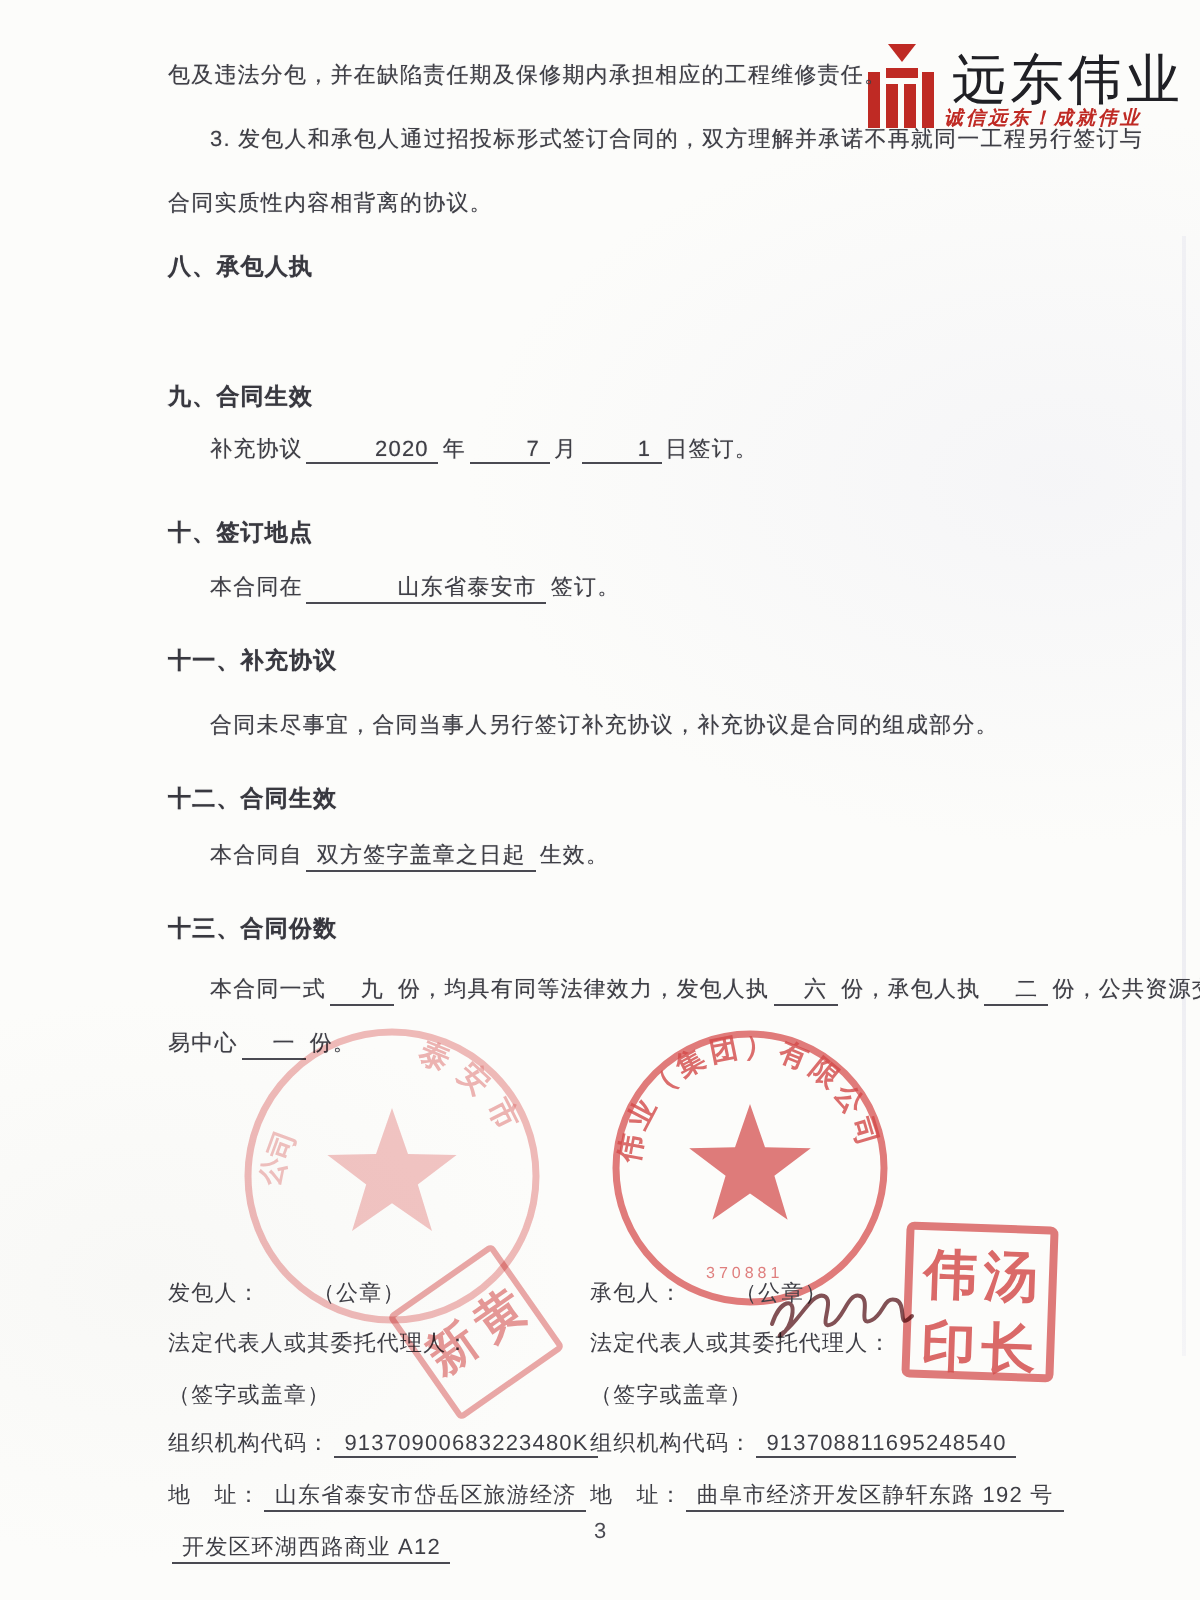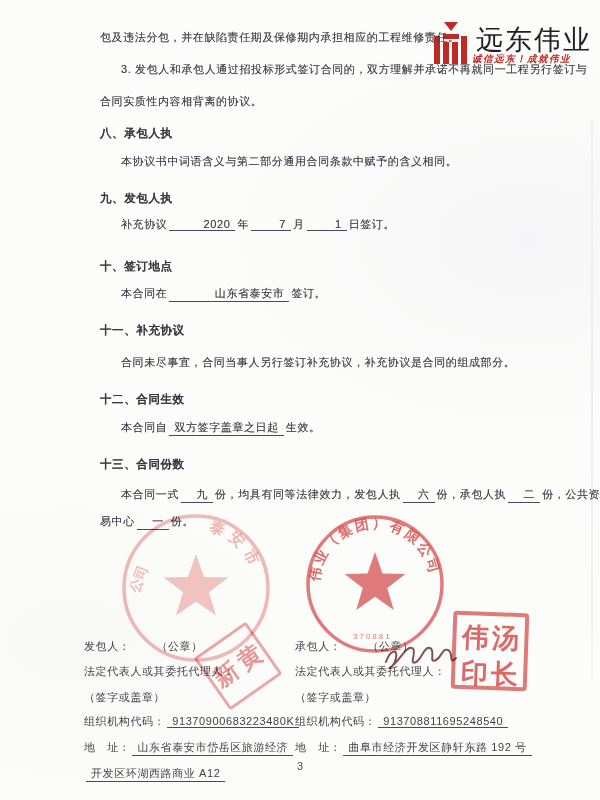--- a/index.html
+++ b/index.html
@@ -10,21 +10,21 @@
   }
   .page{
     position:relative;width:600px;height:800px;overflow:hidden;
     background:
       radial-gradient(420px 260px at 88% 30%, rgba(240,240,245,.55), rgba(255,255,255,0) 70%),
       radial-gradient(300px 200px at 12% 80%, rgba(244,244,242,.5), rgba(255,255,255,0) 70%),
       #fcfcfa;
     color:#3f3f46;
   }
   .t{position:absolute;white-space:nowrap;font-size:11px;letter-spacing:.6px;
-     color:#3f3f46;text-shadow:0 0 .4px rgba(70,70,80,.55);margin-left:16px;}
+     color:#3f3f46;text-shadow:0 0 .4px rgba(70,70,80,.55);}
   .h{font-weight:bold;font-size:11.5px;color:#38383f;}
   .u{display:inline-block;border-bottom:1px solid #4a4a52;text-align:right;
      padding:0 5px;margin:0 2px;}
   .scanline{position:absolute;left:591px;top:118px;width:2px;height:560px;
      background:linear-gradient(#eeeef3,#e7e7ee,#f3f3f6);opacity:.8;}
   
   .logo{position:absolute;left:432px;top:20px;width:162px;height:50px;}
   .logo-mark{position:absolute;left:0;top:2px;width:38px;height:42px;}
   .logo-name{position:absolute;left:44px;top:2px;font-size:27px;font-weight:normal;
      letter-spacing:2px;color:#202025;font-family:"Liberation Serif","DejaVu Serif",serif;}
@@ -71,23 +71,22 @@
     </svg>
     <div class="logo-name">远东伟业</div>
     <div class="logo-tagline">诚信远东！成就伟业</div>
   </div>
 
   <div class="t" style="left:84px;top:30px">包及违法分包，并在缺陷责任期及保修期内承担相应的工程维修责任。</div>
   <div class="t" style="left:105px;top:62px">3. 发包人和承包人通过招投标形式签订合同的，双方理解并承诺不再就同一工程另行签订与</div>
   <div class="t" style="left:84px;top:94px">合同实质性内容相背离的协议。</div>
 
   <div class="t h" style="left:84px;top:126px">八、承包人执</div>
-  <div class="t" style="left:105px;top:154px">本协议书中词语含义与第二部分通用合同条款中赋予的含义相同。</div>
 
-  <div class="t h" style="left:84px;top:191px">九、发包人执</div>
+  <div class="t h" style="left:84px;top:191px">九、合同生效</div>
   <div class="t" style="left:105px;top:217px"><span>补充协议</span><span class="u" style="min-width: 56px;">2020</span><span>年</span><span class="u" style="min-width: 30px;">7</span><span>月</span><span class="u" style="min-width: 30px;">1</span><span>日签订。</span></div>
 
   <div class="t h" style="left:84px;top:259px">十、签订地点</div>
   <div class="t" style="left:105px;top:286px"><span>本合同在</span><span class="u" style="min-width: 110px;">山东省泰安市</span><span>签订。</span></div>
 
   <div class="t h" style="left:84px;top:323px">十一、补充协议</div>
   <div class="t" style="left:105px;top:355px">合同未尽事宜，合同当事人另行签订补充协议，补充协议是合同的组成部分。</div>
 
   <div class="t h" style="left:84px;top:392px">十二、合同生效</div>
   <div class="t" style="left:105px;top:420px"><span>本合同自</span><span class="u">双方签字盖章之日起</span><span>生效。</span></div>

